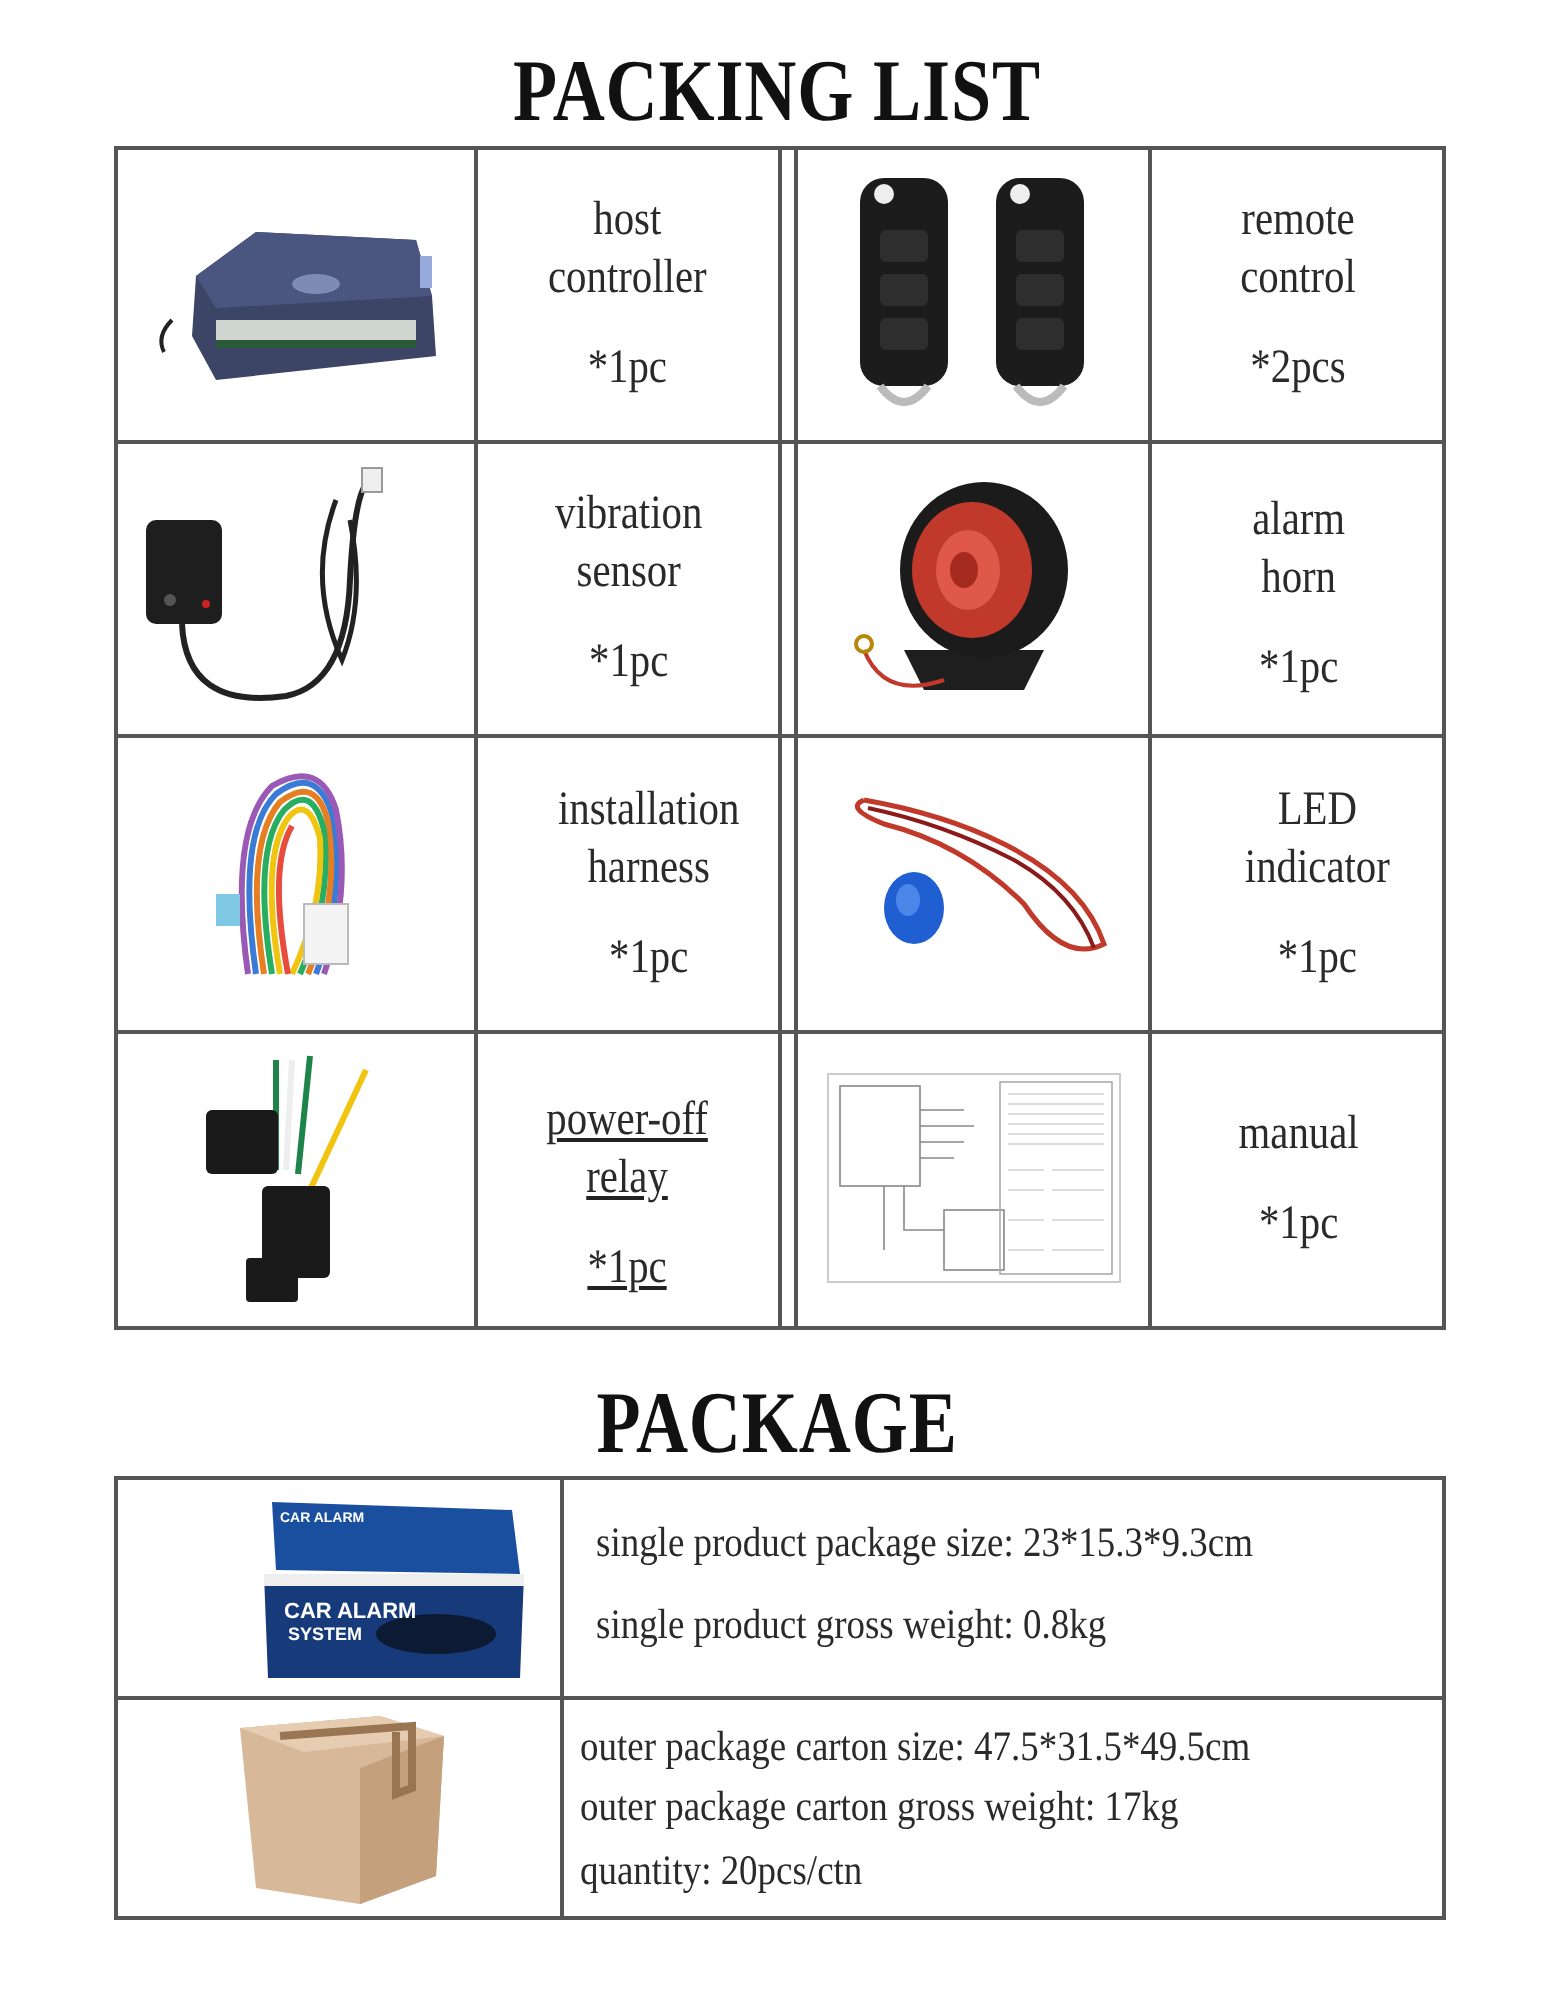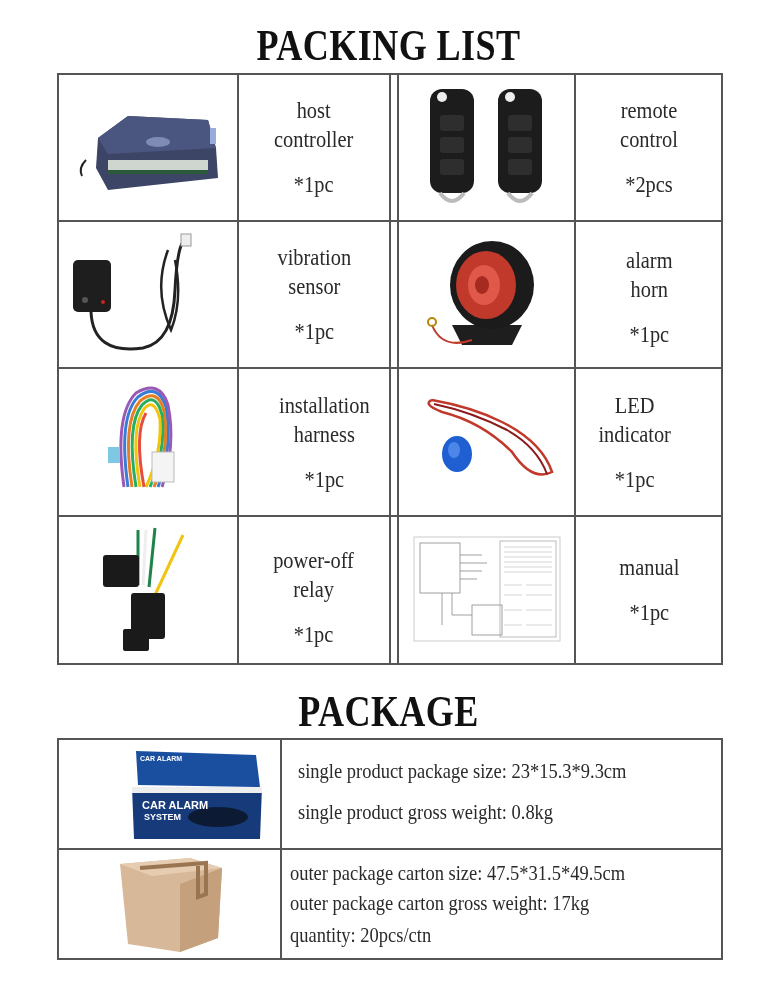--- a/index.html
+++ b/index.html
@@ -117,36 +117,36 @@
   <div class="label"><span>installation</span><br><span>harness</span><span class="qty">*1pc</span></div>
 </div>
 <div class="cell" style="left:399px;top:369px;width:175px;height:146px;">
   <svg width="150" height="100" viewBox="0 0 150 100">
     <path d="M20 8 Q60 15 90 30 Q130 50 140 80 Q120 90 100 60 Q70 30 30 20 Q10 12 20 8" stroke="#c0392b" stroke-width="2.5" fill="none"></path>
     <path d="M22 12 Q60 20 95 38 Q125 55 135 82" stroke="#8b1a1a" stroke-width="2" fill="none"></path>
     <ellipse cx="45" cy="62" rx="15" ry="18" fill="#1f5fd1"></ellipse>
     <ellipse cx="42" cy="58" rx="6" ry="8" fill="#4b86e8"></ellipse>
   </svg>
 </div>
-<div class="cell" style="left:576px;top:369px;width:118px;height:146px;">
+<div class="cell" style="left:576px;top:369px;width:118px;height:146px;padding-left:24px;">
   <div class="label"><span>LED</span><br><span>indicator</span><span class="qty">*1pc</span></div>
 </div>
 
 <div class="cell" style="left:59px;top:517px;width:178px;height:146px;">
   <svg width="130" height="130" viewBox="0 0 130 130">
     <path d="M55 5 L55 60" stroke="#1e8449" stroke-width="3"></path>
     <path d="M63 5 L60 60" stroke="#eee" stroke-width="3"></path>
     <path d="M72 3 L66 62" stroke="#1e8449" stroke-width="3"></path>
     <path d="M100 10 L72 70" stroke="#f1c40f" stroke-width="3"></path>
     <rect x="20" y="30" width="36" height="32" rx="3" fill="#1a1a1a"></rect>
     <rect x="48" y="68" width="34" height="46" rx="3" fill="#1a1a1a"></rect>
     <rect x="40" y="104" width="26" height="22" rx="2" fill="#1a1a1a"></rect>
   </svg>
 </div>
-<div class="cell" style="left:239px;top:517px;width:150px;height:160px;">
+<div class="cell" style="left:239px;top:517px;width:150px;height:160px;text-decoration:underline;">
   <div class="label"><span>power-off</span><br><span>relay</span><span class="qty">*1pc</span></div>
 </div>
 <div class="cell" style="left:399px;top:517px;width:175px;height:146px;">
   <svg width="150" height="110" viewBox="0 0 150 110">
     <rect x="2" y="2" width="146" height="104" fill="#fff" stroke="#ccc"></rect>
     <rect x="8" y="8" width="40" height="50" fill="none" stroke="#888" stroke-width="0.8"></rect>
     <path d="M48 20 L70 20 M48 28 L75 28 M48 36 L70 36 M48 44 L65 44 M30 58 L30 90 M40 58 L40 80 L60 80" stroke="#888" stroke-width="0.8" fill="none"></path>
     <rect x="60" y="70" width="30" height="30" fill="none" stroke="#888" stroke-width="0.8"></rect>
     <rect x="88" y="6" width="56" height="96" fill="none" stroke="#aaa" stroke-width="0.8"></rect>
     <g stroke="#bbb" stroke-width="0.6">

